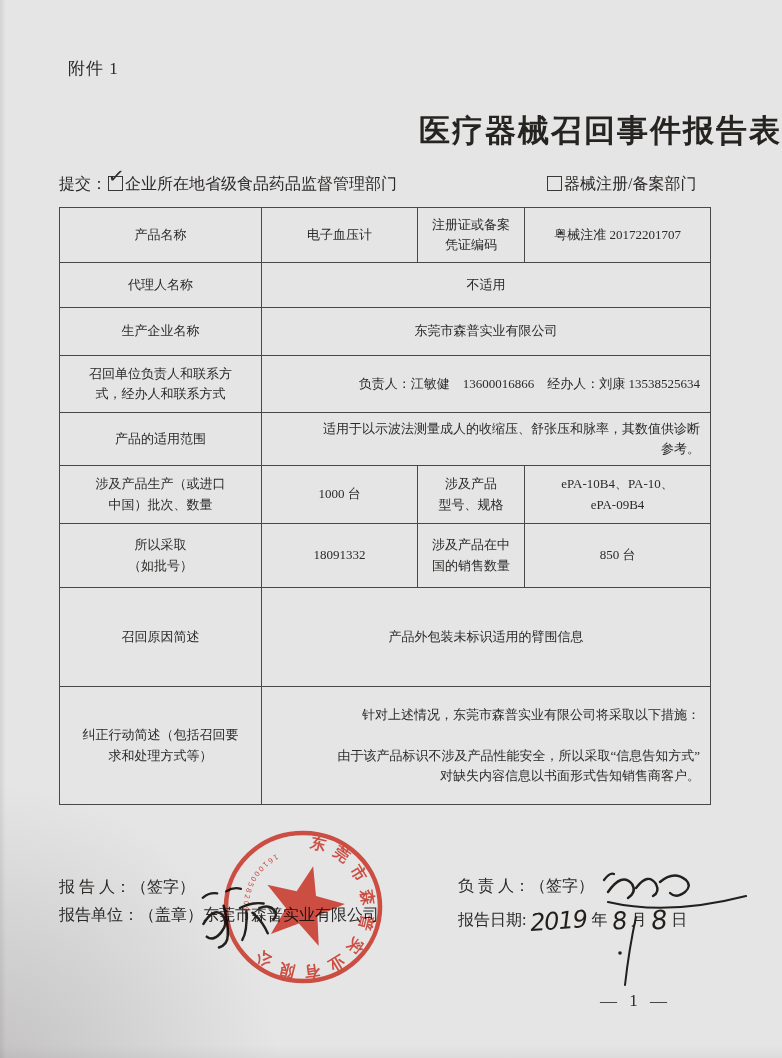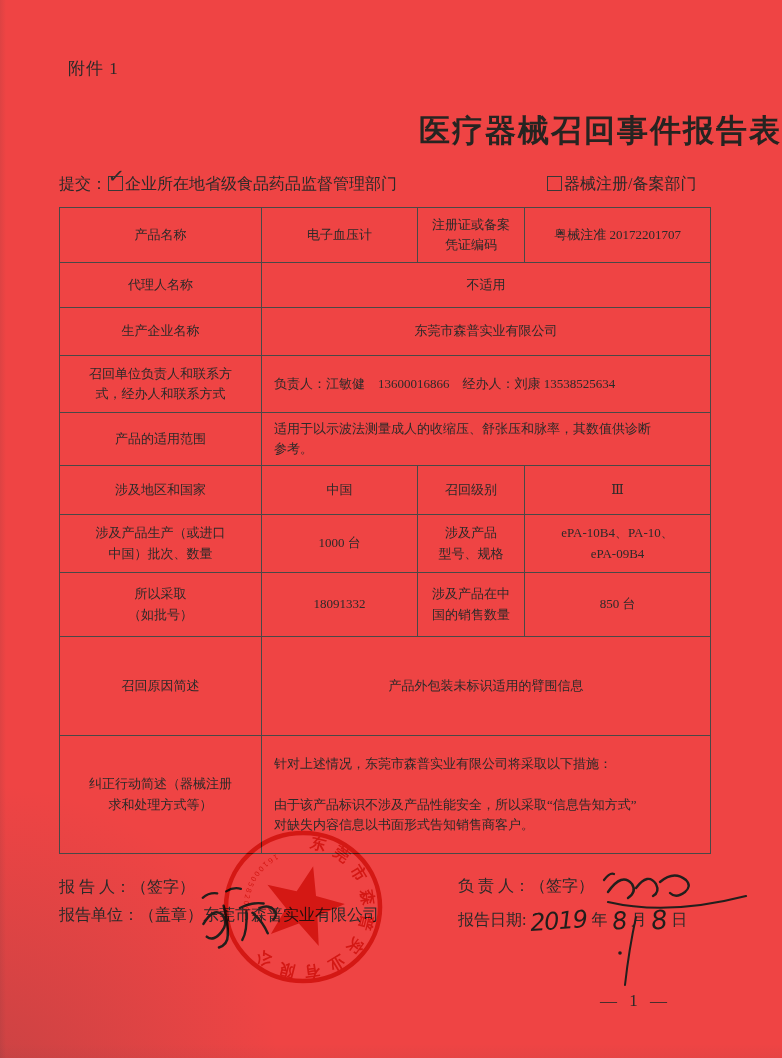--- a/index.html
+++ b/index.html
@@ -1,32 +1,32 @@
 <!DOCTYPE html>
 <html><head>
 <meta charset="utf-8">
 <style>
   html,body{margin:0;padding:0;}
   body{background:#8a8a8a;font-family:"Liberation Serif","DejaVu Serif",serif;}
-  .page{position:relative;width:782px;height:1058px;margin:0 auto;background:#ef4444;overflow:hidden;color:#2c2a29;}
+  .page{position:relative;width:782px;height:1058px;margin:0 auto;background:#e5e5e5;overflow:hidden;color:#2c2a29;}
   .page::before{content:"";position:absolute;inset:0;pointer-events:none;
     background:
       radial-gradient(circle at -2% 102%, rgba(70,62,66,.22), rgba(70,62,66,0) 22%),
       linear-gradient(90deg, rgba(60,55,60,.10), rgba(60,55,60,0) 6px),
       linear-gradient(0deg, rgba(60,55,60,.05), rgba(60,55,60,0) 14px);}
   .attachment{position:absolute;left:68px;top:57px;font-size:17px;letter-spacing:1px;}
   .doc-title{position:absolute;left:0;top:110px;width:100%;text-align:right;
     font-family:"Liberation Sans","DejaVu Sans",sans-serif;font-weight:700;font-size:31px;letter-spacing:2px;color:#262421;}
   .submit-row{position:absolute;left:59px;top:174px;width:664px;font-size:16px;white-space:nowrap;}
   .submit-right{position:absolute;left:487px;top:0;}
   .cbx{display:inline-block;width:13px;height:13px;border:1.6px solid #3a3836;vertical-align:-2px;margin:0 2px 0 1px;position:relative;}
   .cbx .tick{position:absolute;left:-1px;top:-13px;font-size:20px;color:#2f2d2b;transform:rotate(6deg);font-family:"DejaVu Sans",sans-serif;}
   table.form{position:absolute;left:59px;top:207px;width:651px;border-collapse:collapse;table-layout:fixed;font-size:13px;}
   table.form td{border:1.4px solid #4a4846;text-align:center;vertical-align:middle;line-height:1.55;white-space:pre-line;padding:2px 6px;}
-  table.form td.l{text-align:left;padding-left:12px;padding-right:10px;}
+  table.form td.l{text-align:right;padding-left:12px;padding-right:10px;}
   .footer-left{position:absolute;left:59px;top:873px;font-size:16px;line-height:28px;}
   .footer-right{position:absolute;left:458px;top:876px;font-size:16px;}
   .date-line{position:absolute;left:0px;top:29px;white-space:nowrap;}
   .hw{font-family:"DejaVu Sans",sans-serif;font-style:italic;color:#211e1b;display:inline-block;}
   .hw-year{font-size:24px;transform:rotate(-4deg);vertical-align:-4px;letter-spacing:-1px;}
   .hw-num{font-size:24px;transform:rotate(-6deg);vertical-align:-4px;}
   .page-number{position:absolute;left:600px;top:991px;font-size:17px;letter-spacing:4px;}
   .stamp{position:absolute;left:221px;top:828px;width:164px;height:158px;opacity:.88;mix-blend-mode:multiply;}
   .sig{position:absolute;}
   .sig path{fill:none;stroke:#221f1c;stroke-linecap:round;stroke-linejoin:round;}
@@ -73,26 +73,20 @@
     <tr style="height:57px">
       <td>召回单位负责人和联系方
 式，经办人和联系方式</td>
       <td colspan="3" class="l">负责人：江敏健　13600016866　经办人：刘康 13538525634</td>
     </tr>
     <tr style="height:53px">
       <td>产品的适用范围</td>
       <td colspan="3" class="l">适用于以示波法测量成人的收缩压、舒张压和脉率，其数值供诊断
 参考。</td>
     </tr>
-    <tr style="height:49px">
-      <td>涉及地区和国家</td>
-      <td>中国</td>
-      <td>召回级别</td>
-      <td>Ⅲ</td>
-    </tr>
     <tr style="height:58px">
       <td>涉及产品生产（或进口
 中国）批次、数量</td>
       <td>1000 台</td>
       <td>涉及产品
 型号、规格</td>
       <td>ePA-10B4、PA-10、
 ePA-09B4</td>
     </tr>
     <tr style="height:64px">
@@ -101,21 +95,21 @@
       <td>18091332</td>
       <td>涉及产品在中
 国的销售数量</td>
       <td>850 台</td>
     </tr>
     <tr style="height:99px">
       <td>召回原因简述</td>
       <td colspan="3">产品外包装未标识适用的臂围信息</td>
     </tr>
     <tr style="height:118px">
-      <td>纠正行动简述（器械注册
+      <td>纠正行动简述（包括召回要
 求和处理方式等）</td>
       <td colspan="3" class="l">针对上述情况，东莞市森普实业有限公司将采取以下措施：
 
 由于该产品标识不涉及产品性能安全，所以采取“信息告知方式”
 对缺失内容信息以书面形式告知销售商客户。</td>
     </tr>
   </tbody>
     </table>
 
   <div class="footer-left">

